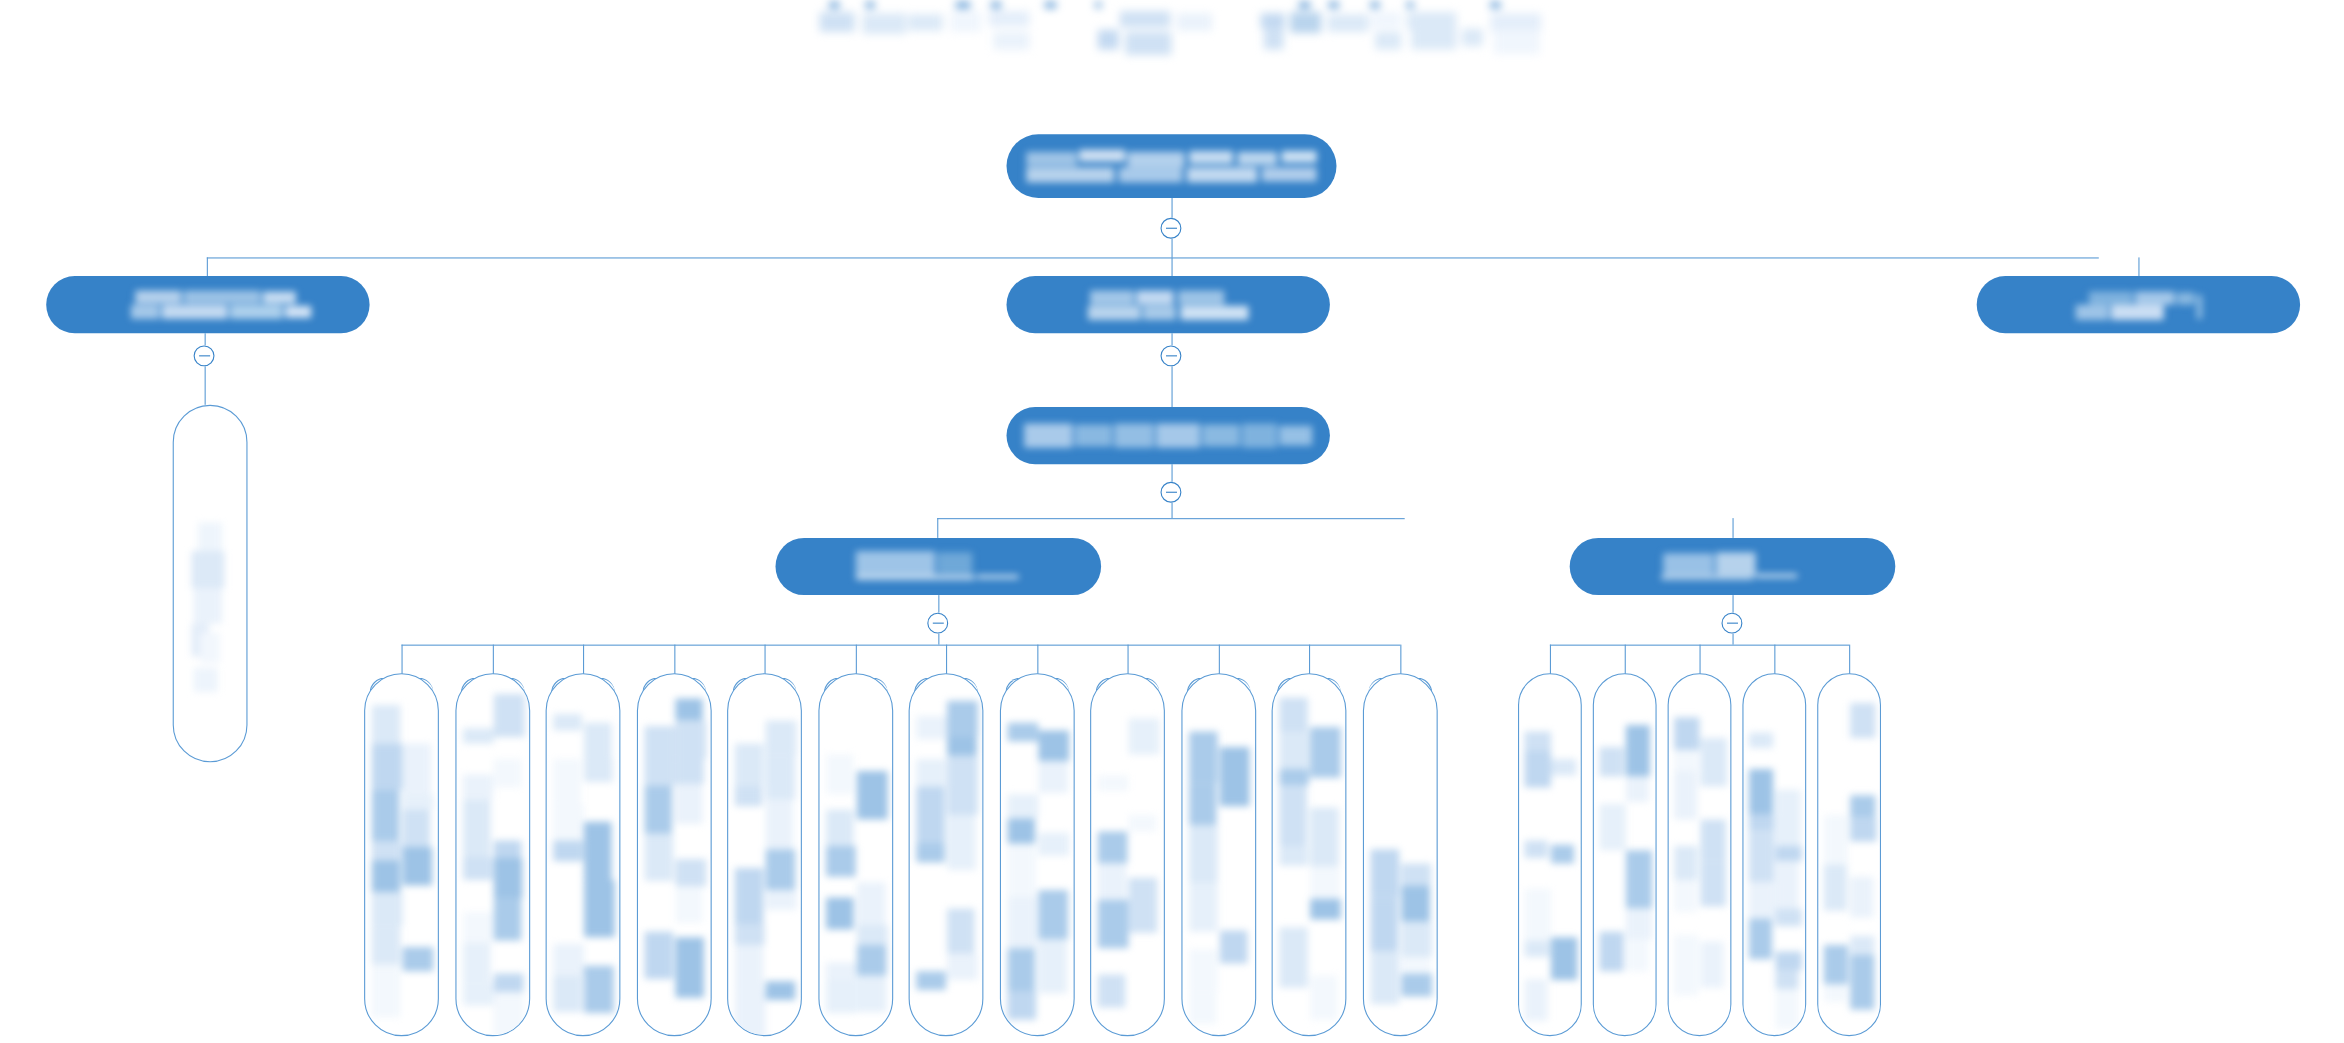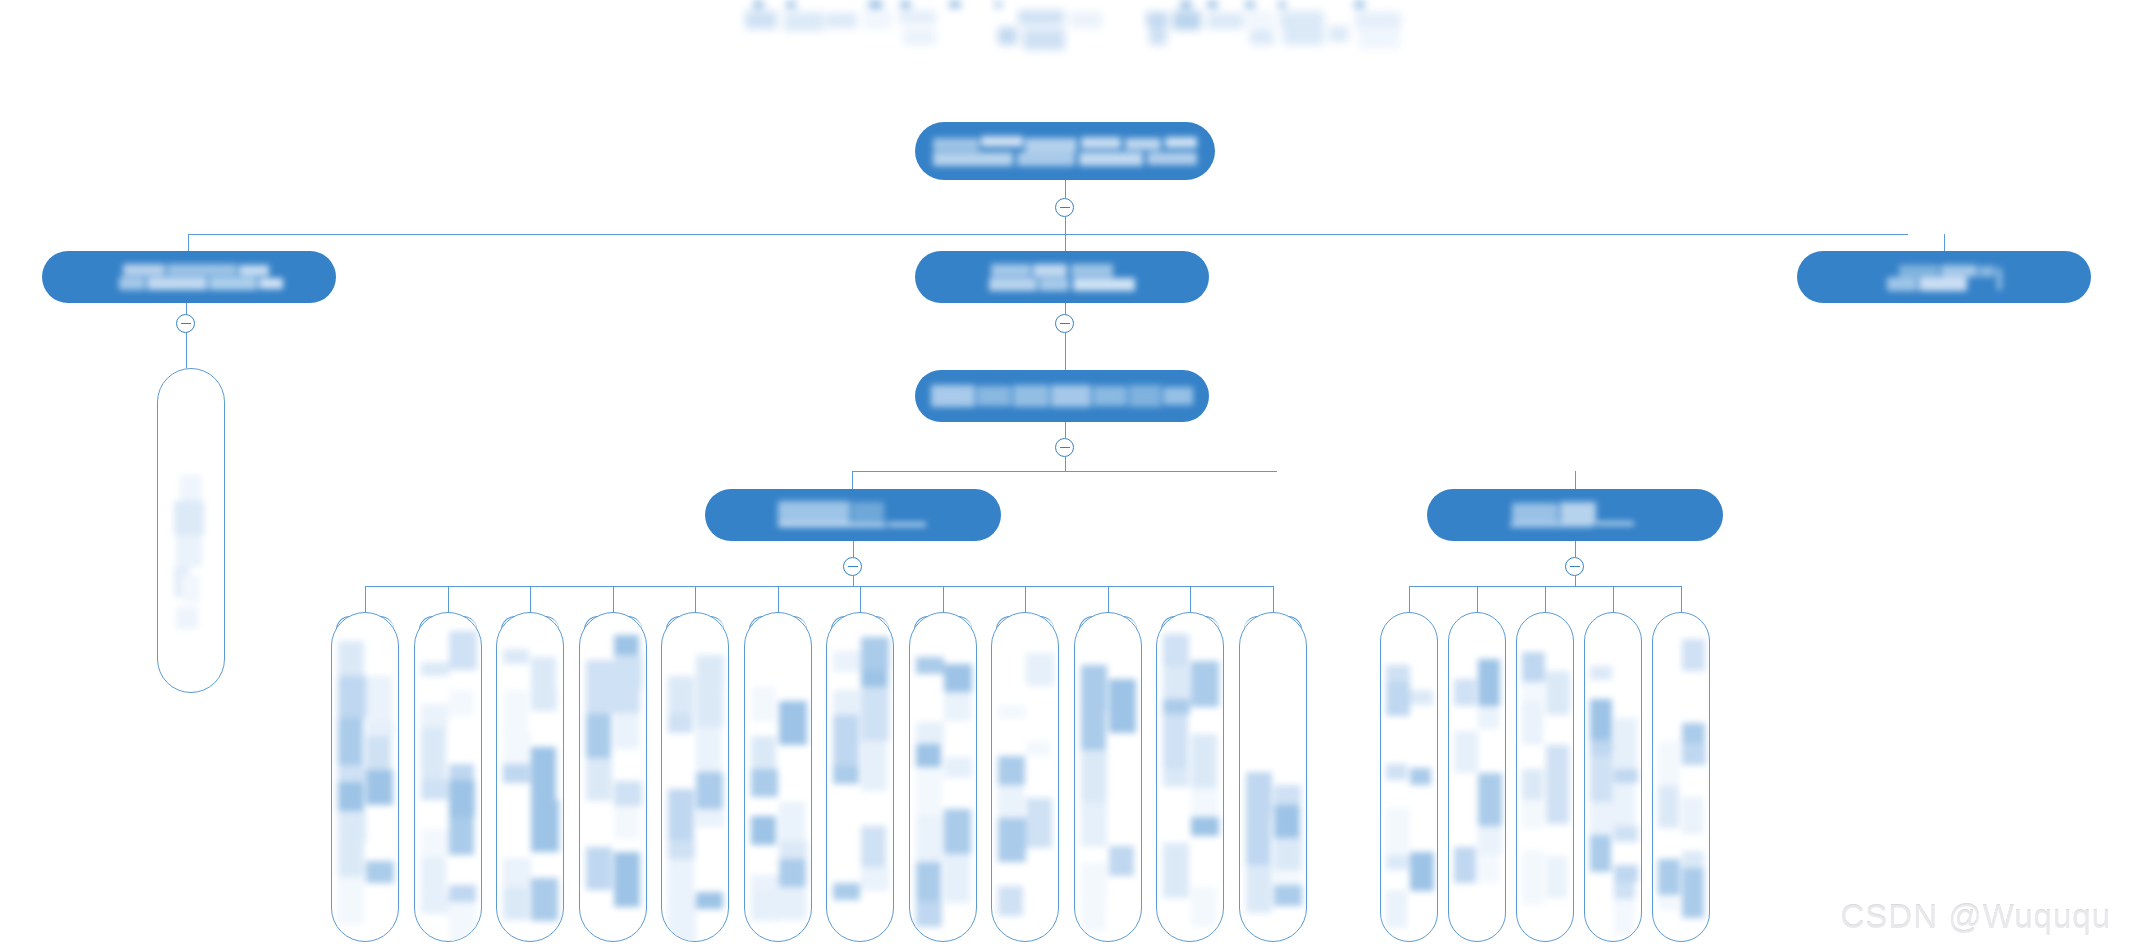--- a/index.html
+++ b/index.html
@@ -566,15 +566,14 @@
           <i style="left: 29px; top: 26px; width: 23px; height: 32px; background: rgb(207, 225, 244);"></i>
           <i style="left: 29px; top: 110px; width: 23px; height: 20px; background: rgb(170, 203, 234);"></i>
           <i style="left: 29px; top: 130px; width: 24px; height: 22px; background: rgb(191, 215, 240);"></i>
           <i style="left: 29px; top: 184px; width: 21px; height: 37px; background: rgb(234, 242, 251);"></i>
           <i style="left: 29px; top: 238px; width: 22px; height: 17px; background: rgb(219, 233, 247);"></i>
           <i style="left: 29px; top: 255px; width: 22px; height: 50px; background: rgb(170, 203, 234);"></i>
         </span>
       </div>
     </div>
 
-  <div id="watermark">CSDN @Wuququ</div>
 
 </div>
 
 </body></html>

